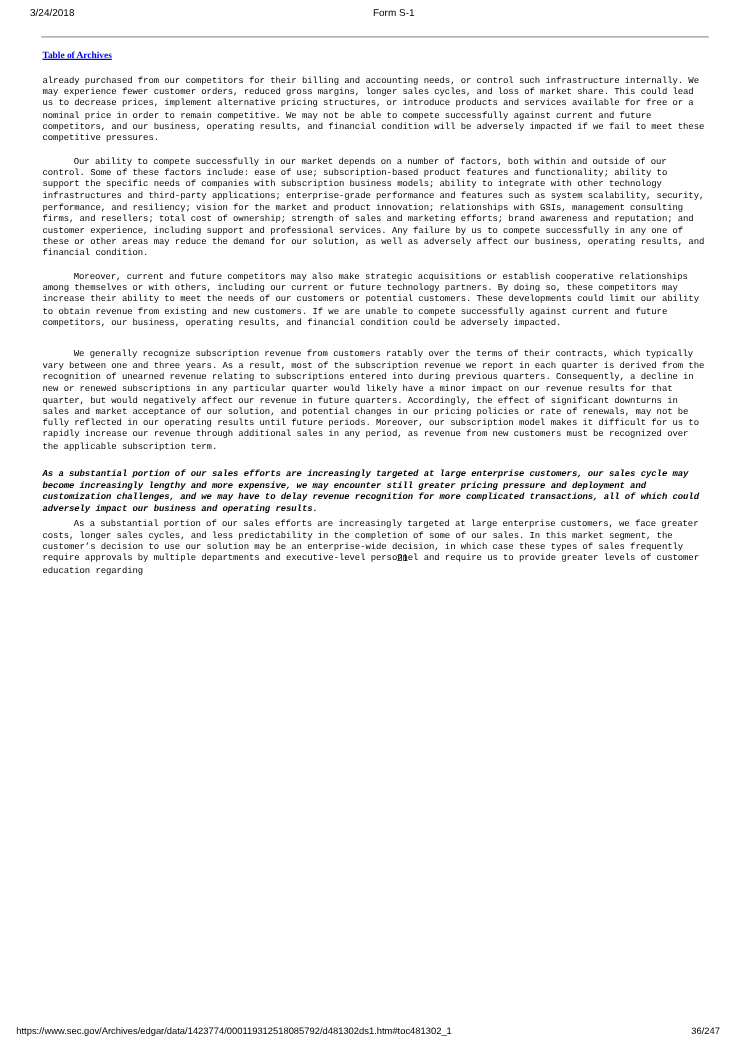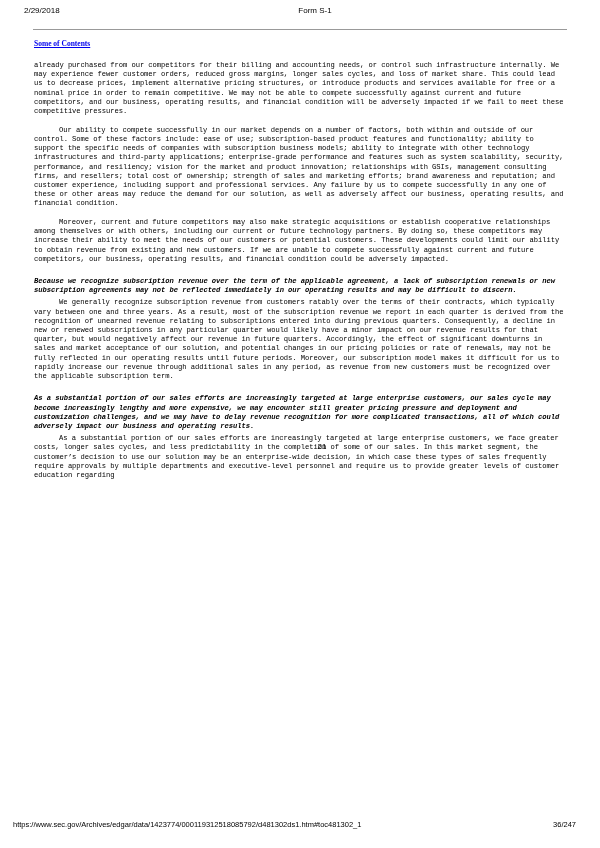--- a/index.html
+++ b/index.html
@@ -14,34 +14,33 @@
   .gap { height: 9.5px; }
   .gap-lg { height: 13px; }
   .heading { font-weight: bold; font-style: italic; }
   .pnum { position: absolute; left: 0; width: 600px; text-align: center; top: 442px; font-size: 8px; padding-left: 44px; box-sizing: border-box; }
   .footer-url { position: absolute; left: 13px; top: 820px; font-size: 7.5px; }
   .footer-page { position: absolute; right: 24px; top: 820px; font-size: 7.5px; }
 </style>
 </head>
 <body>
 
-<div class="hdr-date">2/29/2018</div>
+<div class="hdr-date">3/24/2018</div>
 <div class="hdr-title">Form S-1</div>
 <div class="hdr-rule"></div>
 
-<a class="toc">Some of Contents</a>
+<a class="toc">Table of Archives</a>
 
 <div class="content">
   <p>already purchased from our competitors for their billing and accounting needs, or control such infrastructure internally. We may experience fewer customer orders, reduced gross margins, longer sales cycles, and loss of market share. This could lead us to decrease prices, implement alternative pricing structures, or introduce products and services available for free or a nominal price in order to remain competitive. We may not be able to compete successfully against current and future competitors, and our business, operating results, and financial condition will be adversely impacted if we fail to meet these competitive pressures.</p>
   <div class="gap"></div>
   <p class="indent">Our ability to compete successfully in our market depends on a number of factors, both within and outside of our control. Some of these factors include: ease of use; subscription-based product features and functionality; ability to support the specific needs of companies with subscription business models; ability to integrate with other technology infrastructures and third-party applications; enterprise-grade performance and features such as system scalability, security, performance, and resiliency; vision for the market and product innovation; relationships with GSIs, management consulting firms, and resellers; total cost of ownership; strength of sales and marketing efforts; brand awareness and reputation; and customer experience, including support and professional services. Any failure by us to compete successfully in any one of these or other areas may reduce the demand for our solution, as well as adversely affect our business, operating results, and financial condition.</p>
   <div class="gap"></div>
   <p class="indent">Moreover, current and future competitors may also make strategic acquisitions or establish cooperative relationships among themselves or with others, including our current or future technology partners. By doing so, these competitors may increase their ability to meet the needs of our customers or potential customers. These developments could limit our ability to obtain revenue from existing and new customers. If we are unable to compete successfully against current and future competitors, our business, operating results, and financial condition could be adversely impacted.</p>
   <div class="gap-lg"></div>
-  <p class="heading">Because we recognize subscription revenue over the term of the applicable agreement, a lack of subscription renewals or new subscription agreements may not be reflected immediately in our operating results and may be difficult to discern.</p>
   <div style="height:3px"></div>
   <p class="indent">We generally recognize subscription revenue from customers ratably over the terms of their contracts, which typically vary between one and three years. As a result, most of the subscription revenue we report in each quarter is derived from the recognition of unearned revenue relating to subscriptions entered into during previous quarters. Consequently, a decline in new or renewed subscriptions in any particular quarter would likely have a minor impact on our revenue results for that quarter, but would negatively affect our revenue in future quarters. Accordingly, the effect of significant downturns in sales and market acceptance of our solution, and potential changes in our pricing policies or rate of renewals, may not be fully reflected in our operating results until future periods. Moreover, our subscription model makes it difficult for us to rapidly increase our revenue through additional sales in any period, as revenue from new customers must be recognized over the applicable subscription term.</p>
   <div class="gap-lg"></div>
   <p class="heading">As a substantial portion of our sales efforts are increasingly targeted at large enterprise customers, our sales cycle may become increasingly lengthy and more expensive, we may encounter still greater pricing pressure and deployment and customization challenges, and we may have to delay revenue recognition for more complicated transactions, all of which could adversely impact our business and operating results.</p>
   <div style="height:3px"></div>
   <p class="indent">As a substantial portion of our sales efforts are increasingly targeted at large enterprise customers, we face greater costs, longer sales cycles, and less predictability in the completion of some of our sales. In this market segment, the customer’s decision to use our solution may be an enterprise-wide decision, in which case these types of sales frequently require approvals by multiple departments and executive-level personnel and require us to provide greater levels of customer education regarding</p>
 </div>
 
 <div class="pnum">21</div>
 

